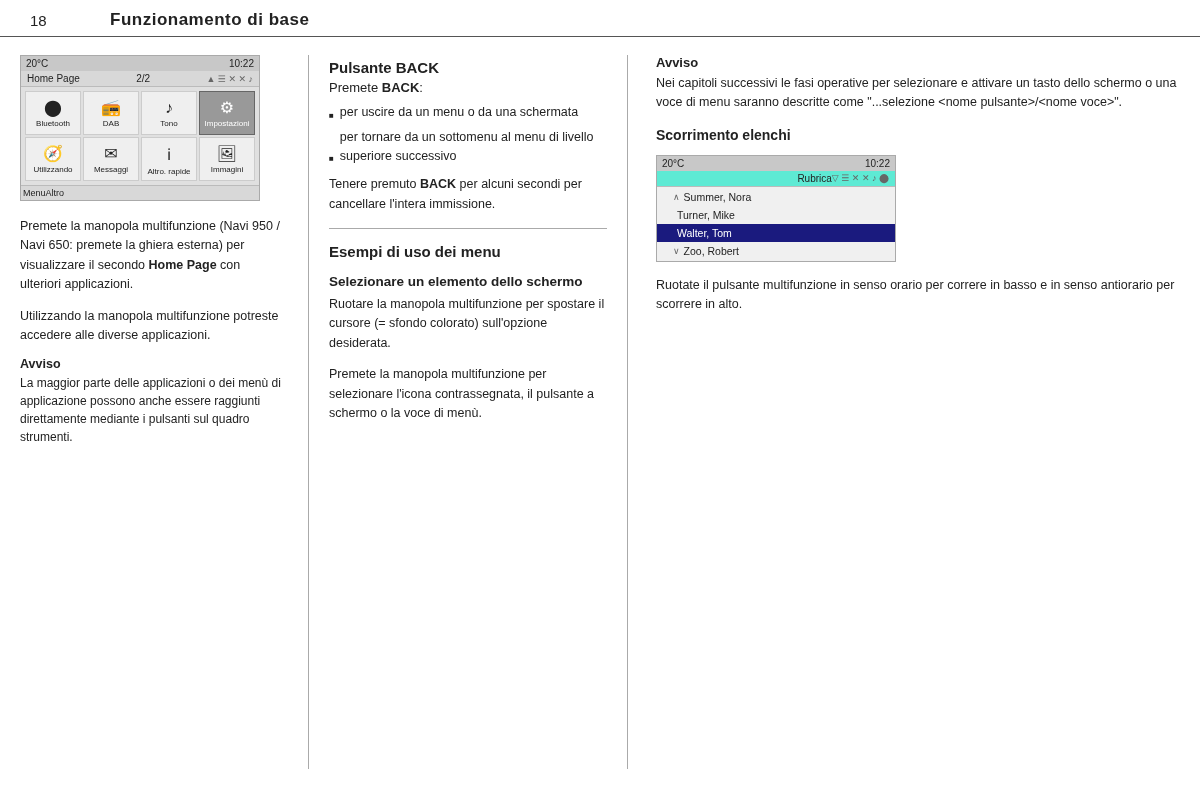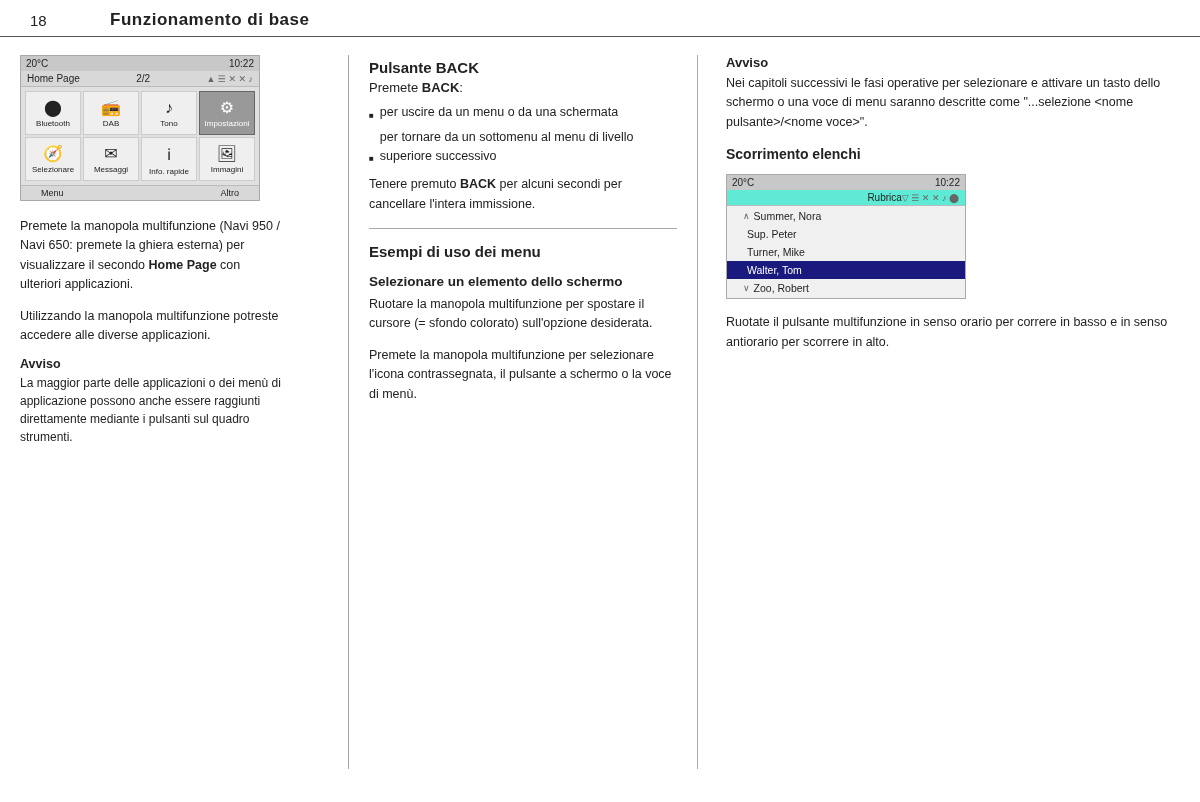--- a/index.html
+++ b/index.html
@@ -95,22 +95,22 @@
       background: #999;
       border: 1.5px solid #666;
       color: #fff;
     }
     .device-icon-symbol {
       font-size: 16px;
       margin-bottom: 2px;
     }
     .device-bottom-bar {
       display: flex;
-      justify-content: space-between;
-      padding: 2px 20px;
+      justify-content: flex-start;
+      padding: 2px 2px;
       background: #d8d8d8;
       font-size: 9px;
       border-top: 1px solid #bbb;
     }
 
     .left-text {
       font-size: 12.5px;
       line-height: 1.55;
       margin-bottom: 12px;
     }
@@ -125,27 +125,26 @@
       font-size: 12.5px;
       margin-bottom: 3px;
     }
     .avviso-text {
       font-size: 12px;
       line-height: 1.5;
     }
 
     
     .col-middle {
-      width: 350px;
+      width: 320px;
       min-width: 320px;
       border-left: 1.5px solid #aaa;
       border-right: 1.5px solid #aaa;
       padding: 0 20px;
       flex-shrink: 0;
-      margin-left: 40px;
     }
 
     .section-title {
       font-size: 15px;
       font-weight: bold;
       margin-bottom: 4px;
       margin-top: 4px;
     }
     .section-subtitle {
       font-size: 13px;
@@ -304,29 +303,29 @@
         <div class="device-icon-cell">
           <span class="device-icon-symbol">♪</span>
           <span>Tono</span>
         </div>
         <div class="device-icon-cell highlighted">
           <span class="device-icon-symbol">⚙</span>
           <span>Impostazioni</span>
         </div>
         <div class="device-icon-cell">
           <span class="device-icon-symbol">🧭</span>
-          <span>Selezionare</span>
+          <span>Utilizzando</span>
         </div>
         <div class="device-icon-cell">
           <span class="device-icon-symbol">✉</span>
           <span>Messaggi</span>
         </div>
         <div class="device-icon-cell">
           <span class="device-icon-symbol">ℹ</span>
-          <span>Info. rapide</span>
+          <span>Altro. rapide</span>
         </div>
         <div class="device-icon-cell">
           <span class="device-icon-symbol">🖼</span>
           <span>Immagini</span>
         </div>
       </div>
       <div class="device-bottom-bar">
         <span>Menu</span>
         <span>Altro</span>
       </div>
@@ -392,24 +391,20 @@
         <span>Rubrica</span>
         <span style="font-size:9px;color:#666;">▽ ☰ ✕ ✕ ♪ ⬤</span>
       </div>
       <div class="device-list">
         <div class="device-list-item">
           <span class="chevron">∧</span>
           <span>Summer, Nora</span>
         </div>
         <div class="device-list-item">
           <span class="chevron"></span>
-          <span>Sup. Peter</span>
-        </div>
-        <div class="device-list-item">
-          <span class="chevron"></span>
           <span>Turner, Mike</span>
         </div>
         <div class="device-list-item active">
           <span class="chevron"></span>
           <span>Walter, Tom</span>
         </div>
         <div class="device-list-item">
           <span class="chevron">∨</span>
           <span>Zoo, Robert</span>
         </div>

